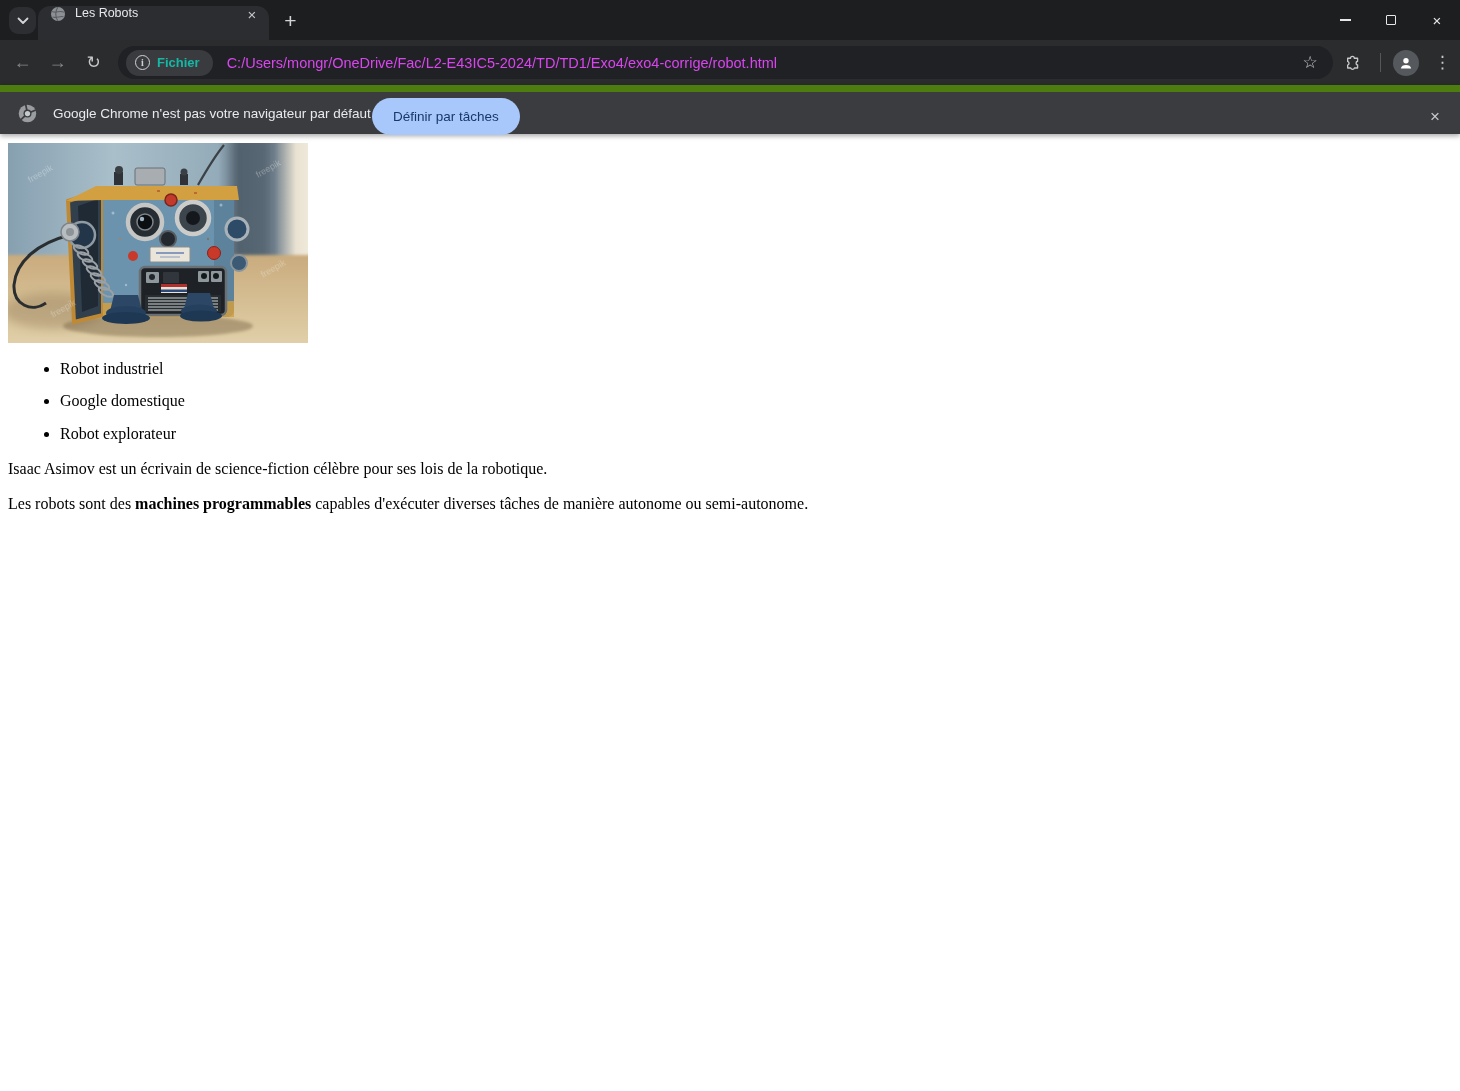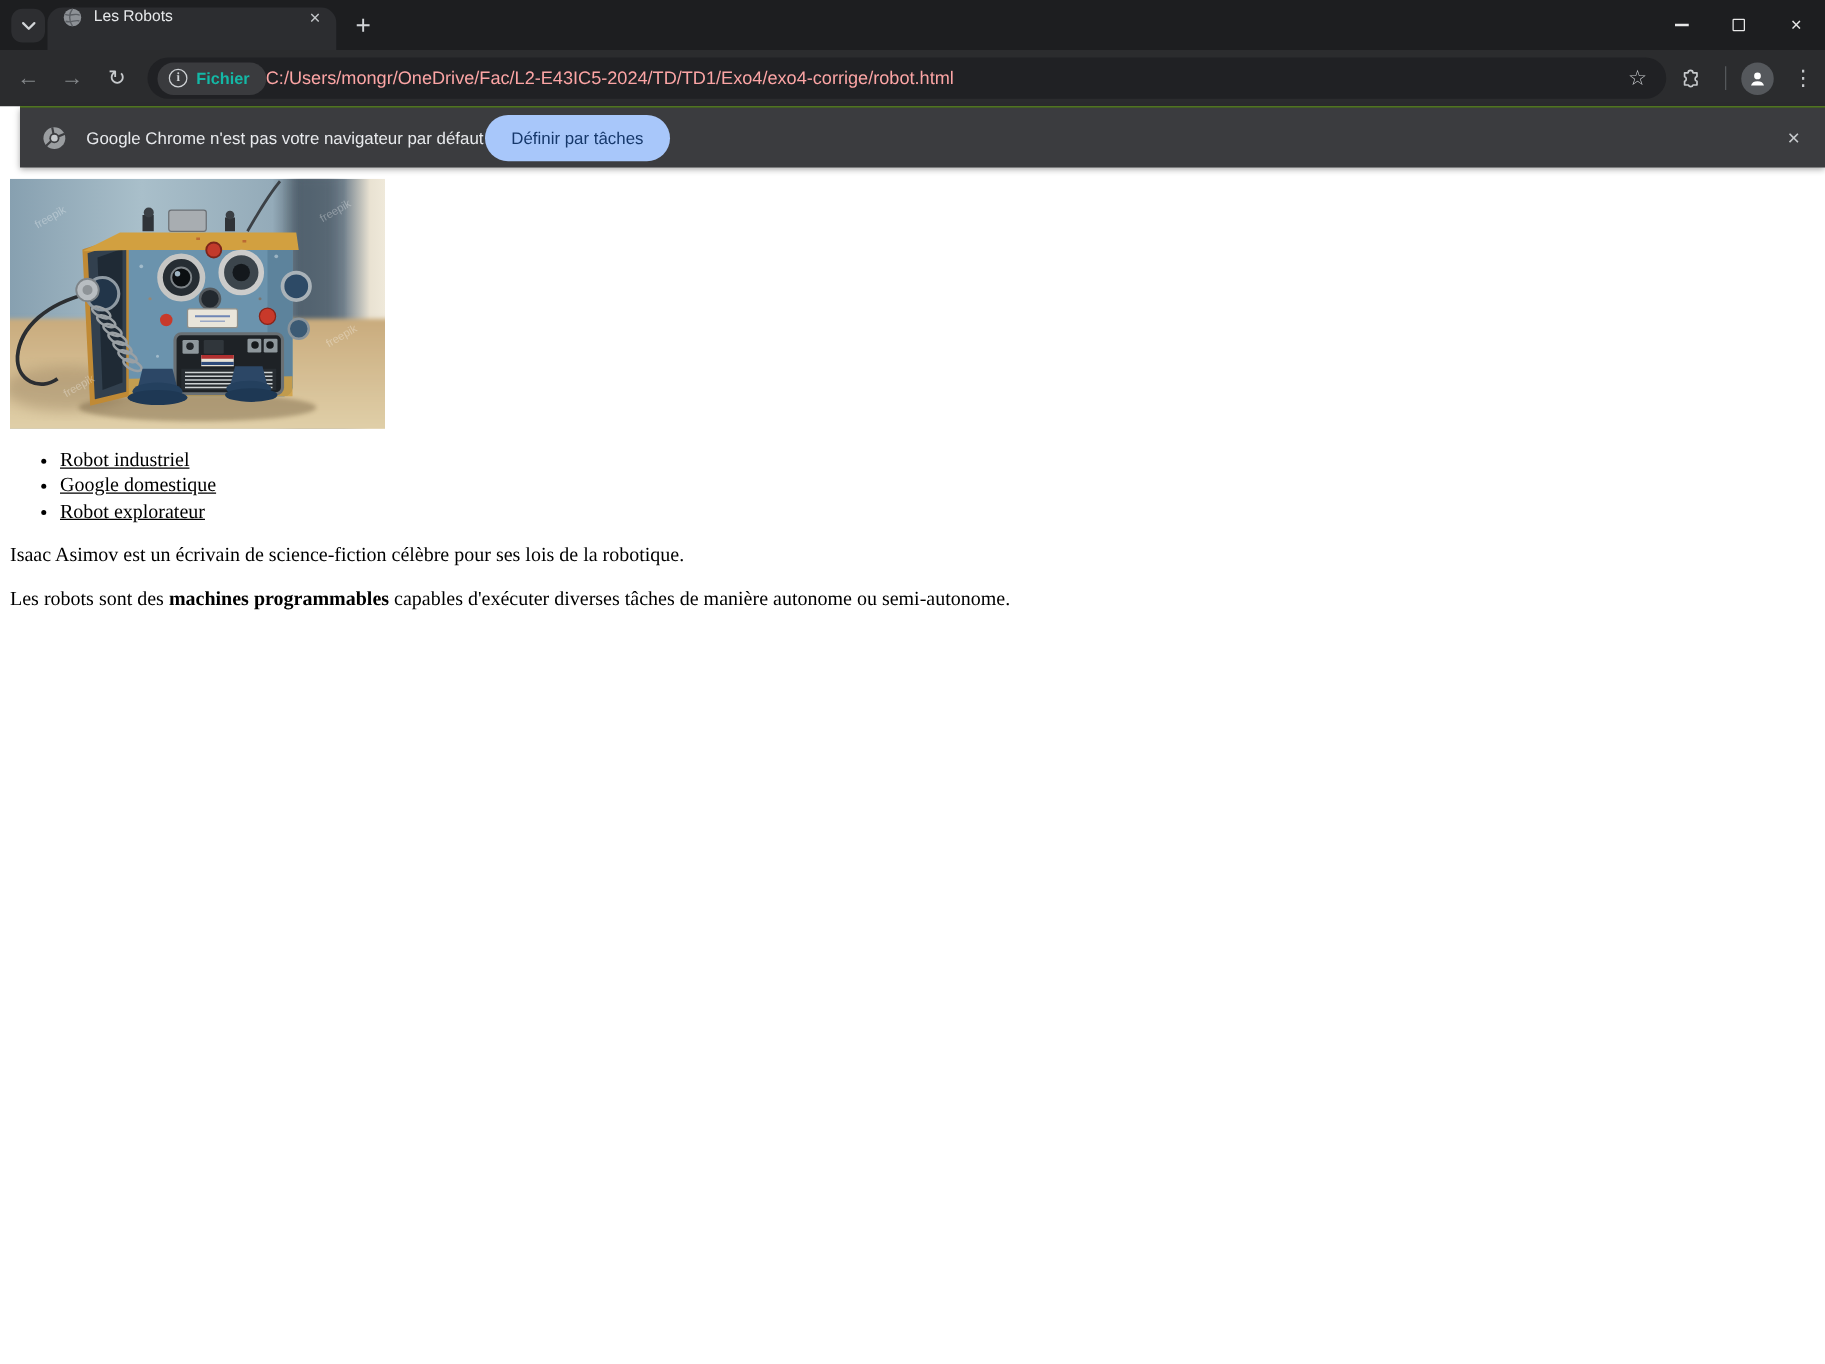--- a/index.html
+++ b/index.html
@@ -46,52 +46,52 @@
   .chip {
     background:#3a3b3e; border-radius:14px; height:26px; margin-left:4px;
     display:flex; align-items:center; gap:7px; padding:0 13px 0 9px; flex:0 0 auto;
   }
   .chip-info {
     width:15px; height:15px; border:1.4px solid #cfd2d5; border-radius:50%;
     color:#cfd2d5; font-size:10px; font-weight:bold; font-family:"Liberation Serif",serif;
     display:flex; align-items:center; justify-content:center;
   }
   .chip-label { color:#14b8a6; font-size:13px; font-weight:bold; }
-  .url-text { color:#fca5a5; font-size:14.5px; white-space:nowrap; flex:1; overflow:hidden; }
+  .url-text { color:#d946ef; font-size:14.5px; margin-left:14px; white-space:nowrap; flex:1; overflow:hidden; }
   .star-btn { flex:0 0 auto; width:30px; height:30px; display:flex; align-items:center; justify-content:center; color:#c7cacd; font-size:17px; }
   .tb-right-btn { position:absolute; top:7px; width:31px; height:31px; display:flex; align-items:center; justify-content:center; }
   .ext-btn { left:1337px; }
   .tb-sep { position:absolute; left:1380px; top:13px; width:1px; height:19px; background:#55585b; }
   .profile-btn { left:1390px; }
   .avatar { width:26px; height:26px; border-radius:50%; background:#55585c; display:flex; align-items:center; justify-content:center; }
   .menu-btn { left:1427px; color:#c7cacd; font-size:17px; }
   
   .infobar {
-    position:absolute; top:85px; left:16px; right:0; height:49px; background:#3b3c3f;
-    border-top:1px solid #4d7c0f; box-shadow:0 2px 5px rgba(0,0,0,0.35);
+    position:absolute; top:85px; left:0; right:0; height:49px; background:#3b3c3f;
+    border-top:7px solid #4d7c0f; box-shadow:0 2px 5px rgba(0,0,0,0.35);
     display:flex; align-items:center; z-index:2;
   }
   .infobar-logo { margin-left:17px; flex:0 0 auto; }
   .infobar-msg { color:#e8eaed; font-size:13.5px; margin-left:15px; white-space:nowrap; }
   .infobar-btn {
     position:absolute; left:372px; top:6px; height:37px; padding:0 21px; border-radius:19px;
     background:#a8c7fa; color:#16386b; font-size:13.5px; font-weight:500;
     display:flex; align-items:center; justify-content:center; border:none;
   }
   .infobar-close { position:absolute; right:10px; top:10px; width:30px; height:30px;
     display:flex; align-items:center; justify-content:center; color:#c7cacd; font-size:17px; }
   
   .content {
     position:absolute; top:135px; left:0; right:0; bottom:0; background:#ffffff;
     font-family:"Liberation Serif", serif; color:#000;
   }
   .content-inner { margin:8px; }
   .robot-img { display:block; }
   .content ul { margin:16px 0; padding-left:40px; font-size:16px; }
-  .content li { margin:0; line-height:1.15; padding:1px 0;text-decoration:underline; }
+  .content li { margin:12px; line-height:1.15; padding:1px 0; }
   .content p { margin:16px 0; font-size:16px; line-height:1.15; }
   .icon-svg { display:block; }
 </style>
 </head>
 <body>
 
 <div class="tabstrip">
   <div class="tab-search-btn">
     <svg class="icon-svg" width="12" height="8" viewBox="0 0 12 8">
       <polyline points="1.5,1.5 6,6 10.5,1.5" fill="none" stroke="#d2d5d8" stroke-width="1.8" stroke-linecap="round" stroke-linejoin="round"></polyline>

